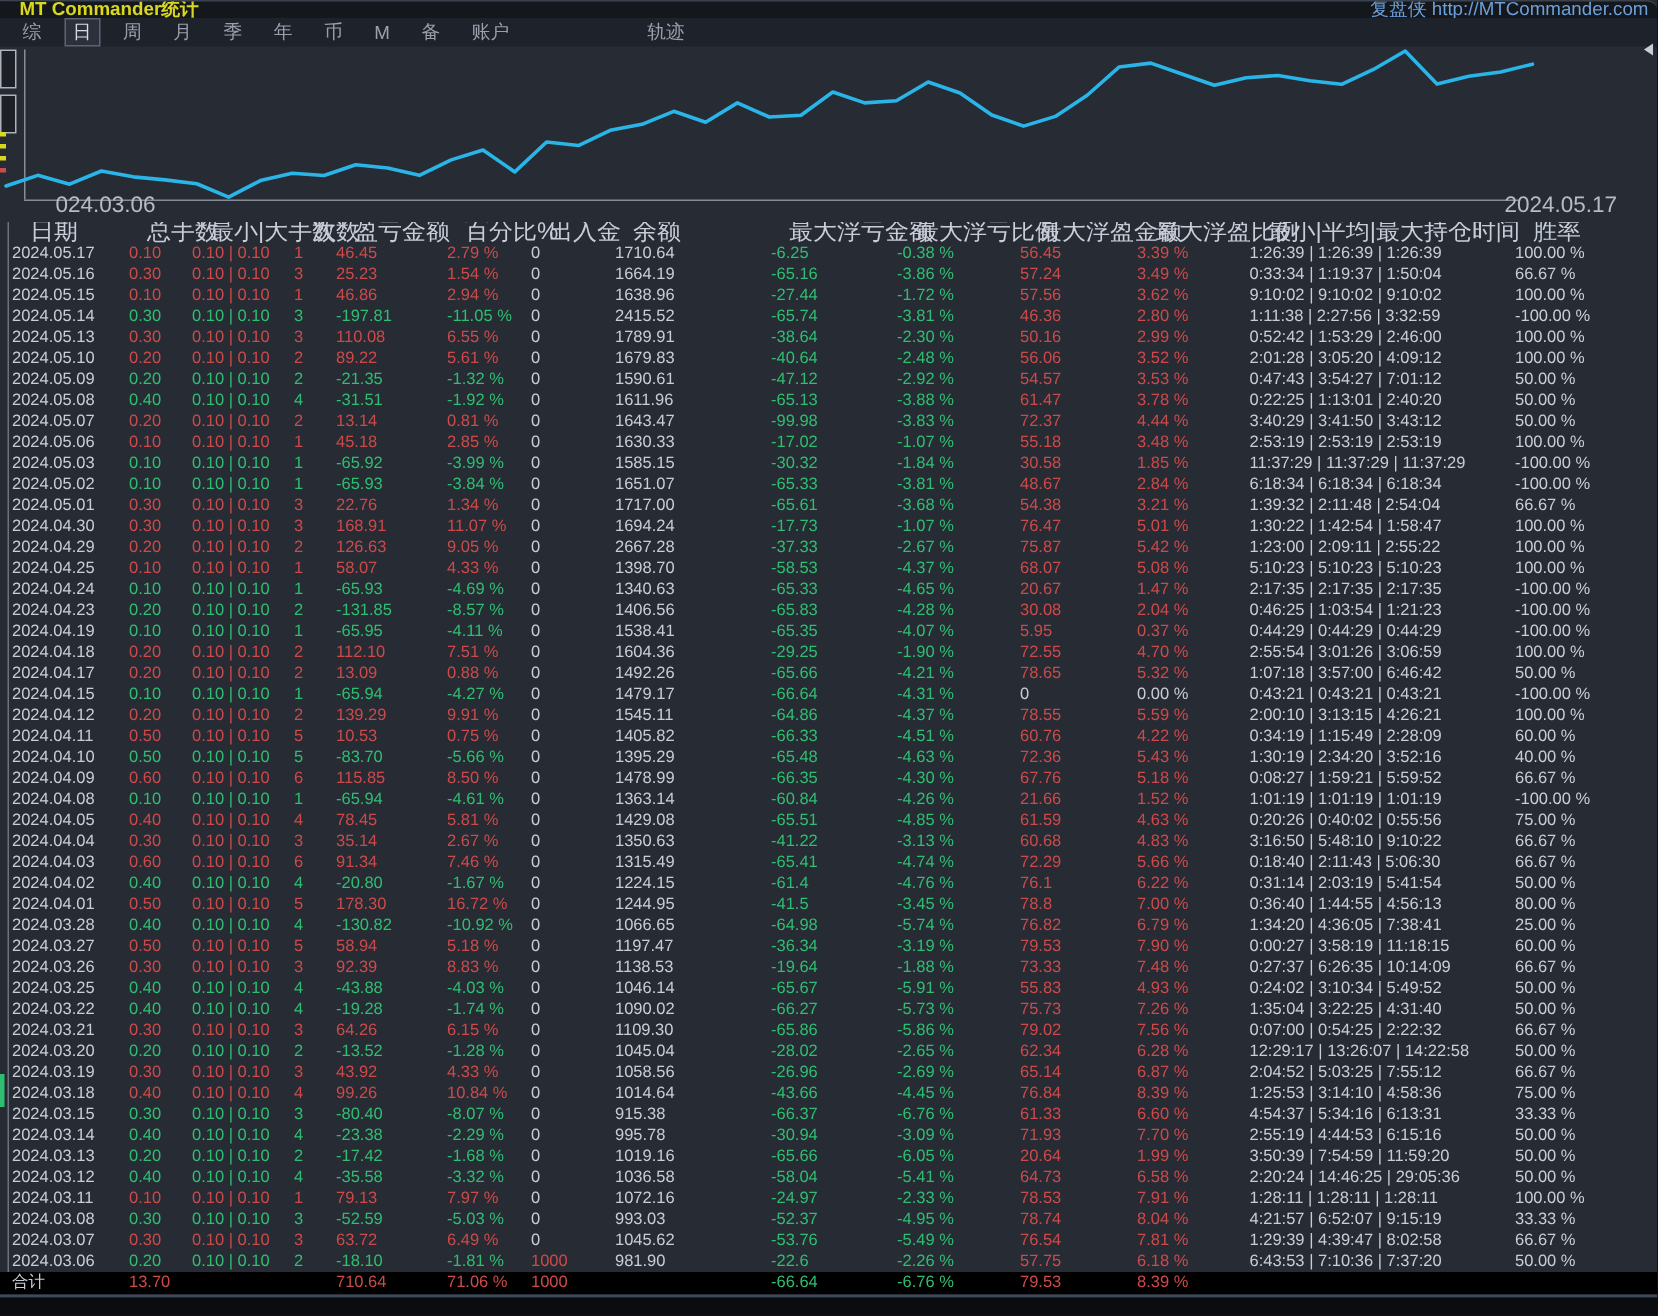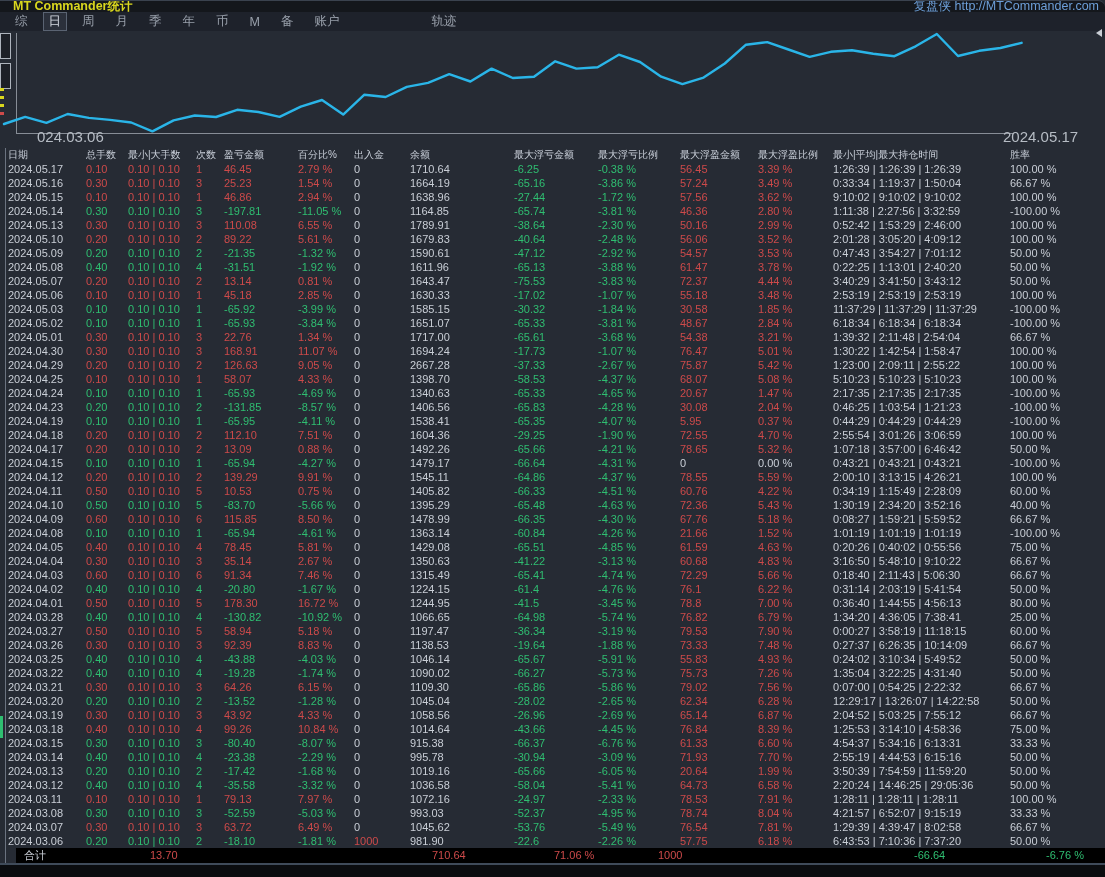--- a/index.html
+++ b/index.html
@@ -22,24 +22,24 @@
   .corner-arrow{position:absolute;left:1096px;top:29px;width:0;height:0;
       border-top:4px solid transparent;border-bottom:4px solid transparent;border-right:6px solid #c9ced5;}
   
   .panelbox{position:absolute;left:0;width:9px;height:24px;border:1px solid #aeb4bd;background:#1d2027;}
   .tick{position:absolute;left:0;width:4px;height:3px;}
   .greenbracket{position:absolute;left:0;top:716px;width:3px;height:22px;background:#2fbe71;}
   
   .vline{position:absolute;left:5px;top:148px;height:715px;width:1px;background:#6b7380;}
   .row{display:grid;grid-template-columns:78px 42px 68px 28px 74px 56px 56px 104px 84px 82px 78px 75px 177px 95px;
        height:14px;line-height:14px;padding-left:8px;font-size:11px;white-space:nowrap;overflow:hidden;}
-  .row.hdr{position:absolute;top:148px;left:0;right:0;height:14px;font-size:10px;color:#c8ced8;}
+  .row.hdr{position:absolute;top:148px;left:12px;right:0;height:14px;font-size:16px;color:#c8ced8;}
   #rows{position:absolute;top:162px;left:0;right:0;}
   .c-r{color:#cd4a4a;} .c-g{color:#2fbe71;} .c-w{color:#c9ced6;}
-  .total{position:absolute;top:848px;left:16px;right:0;height:15px;line-height:15px;background:#000;gap:48px;}
+  .total{position:absolute;top:848px;left:0;right:0;height:15px;line-height:15px;background:#000;}
   .borderline{position:absolute;top:863px;left:0;right:0;height:2px;background:#3f4b5a;}
   .bottombar{position:absolute;top:865px;left:0;right:0;bottom:0;background:#0a0c0f;}
   .watermark{position:absolute;right:2px;top:835px;z-index:6;font-family:"DejaVu Sans",sans-serif;
              font-size:31px;font-weight:bold;color:#95979b;letter-spacing:1px;}
 </style>
 </head>
 <body>
 
 <div id="app">
 
@@ -149,21 +149,21 @@
         <div class="c-w">100.00 %</div>
       </div>
       <div class="row">
         <div class="c-w">2024.05.14</div>
         <div class="c-g">0.30</div>
         <div class="c-g">0.10 | 0.10</div>
         <div class="c-g">3</div>
         <div class="c-g">-197.81</div>
         <div class="c-g">-11.05 %</div>
         <div class="c-w">0</div>
-        <div class="c-w">1164.85</div>
+        <div class="c-w">2415.52</div>
         <div class="c-g">-65.74</div>
         <div class="c-g">-3.81 %</div>
         <div class="c-r">46.36</div>
         <div class="c-r">2.80 %</div>
         <div class="c-w">1:11:38 | 2:27:56 | 3:32:59</div>
         <div class="c-w">-100.00 %</div>
       </div>
       <div class="row">
         <div class="c-w">2024.05.13</div>
         <div class="c-r">0.30</div>
@@ -230,21 +230,21 @@
       </div>
       <div class="row">
         <div class="c-w">2024.05.07</div>
         <div class="c-r">0.20</div>
         <div class="c-r">0.10 | 0.10</div>
         <div class="c-r">2</div>
         <div class="c-r">13.14</div>
         <div class="c-r">0.81 %</div>
         <div class="c-w">0</div>
         <div class="c-w">1643.47</div>
-        <div class="c-g">-75.53</div>
+        <div class="c-g">-99.98</div>
         <div class="c-g">-3.83 %</div>
         <div class="c-r">72.37</div>
         <div class="c-r">4.44 %</div>
         <div class="c-w">3:40:29 | 3:41:50 | 3:43:12</div>
         <div class="c-w">50.00 %</div>
       </div>
       <div class="row">
         <div class="c-w">2024.05.06</div>
         <div class="c-r">0.10</div>
         <div class="c-r">0.10 | 0.10</div>

